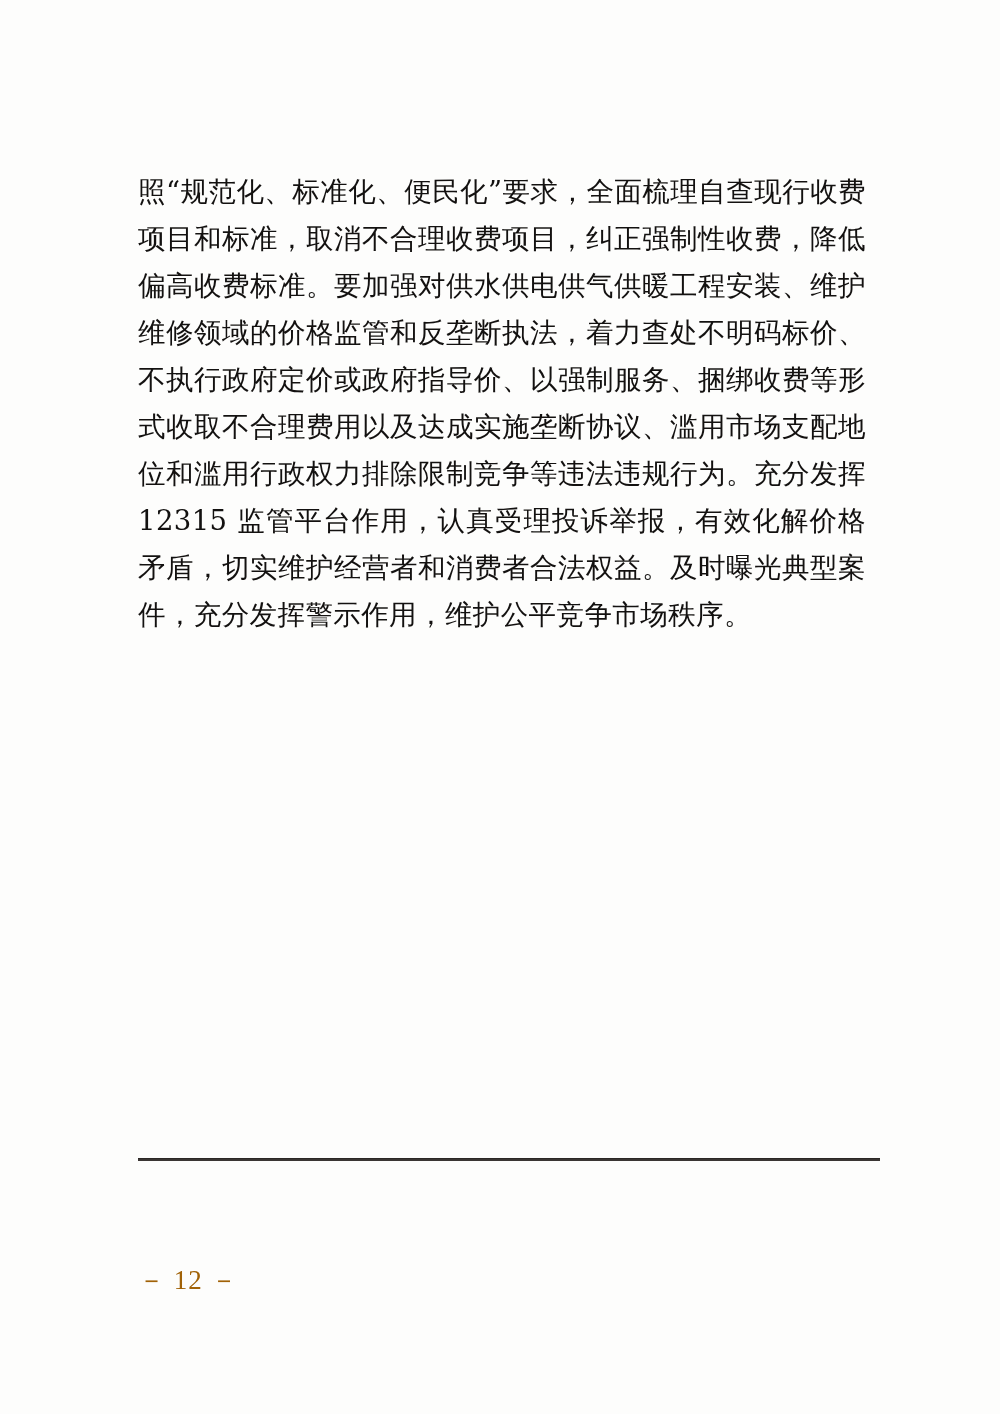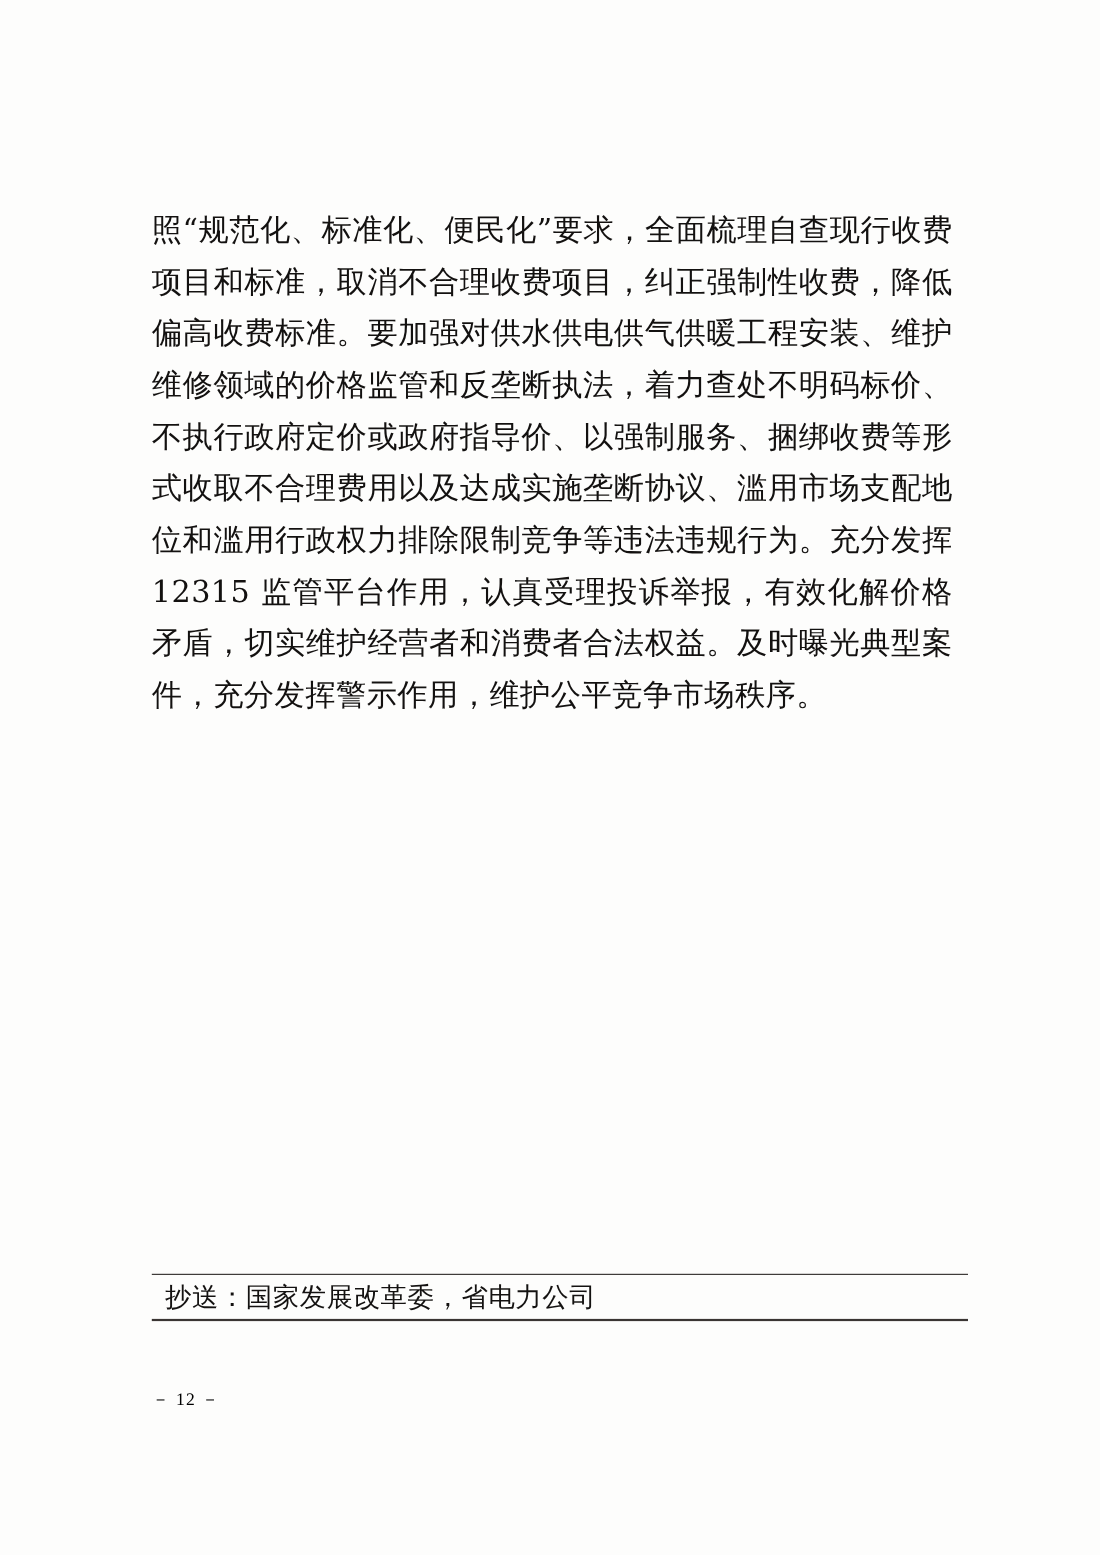--- a/index.html
+++ b/index.html
@@ -14,21 +14,20 @@
     background: #fdfdfc;
     font-family: "DejaVu Serif", "Liberation Serif", serif;
     color: #12100f;
     overflow: hidden;
   }
   .body-area {
     position: absolute;
     left: 138px;
     top: 168px;
     width: 728px;
-    margin-top: 18px;
   }
   .para {
     font-size: 27.5px;
     line-height: 47px;
     letter-spacing: 0.4px;
     text-align: justify;
     text-justify: inter-ideograph;
     margin: 0 0 0 0;
     color: #131110;
   }
@@ -71,41 +70,40 @@
     color: #141211;
   }
   .issuer-date {
     padding-right: 6px;
   }
   .page-number {
     position: absolute;
     left: 138px;
     top: 1262px;
     width: 200px;
-    font-size: 16px;
+    font-size: 27px;
     letter-spacing: 1px;
-    color: #000000;
+    color: #a16207;
     font-family: "DejaVu Serif", "Liberation Serif", serif;
   }
   .num-lat {
     font-family: "Liberation Serif", "DejaVu Serif", serif;
   }
 </style>
 </head>
 <body>
 
 <div class="page">
 
   <div class="body-area">
     <p class="para">照“规范化、标准化、便民化”要求，全面梳理自查现行收费项目和标准，取消不合理收费项目，纠正强制性收费，降低偏高收费标准。要加强对供水供电供气供暖工程安装、维护维修领域的价格监管和反垄断执法，着力查处不明码标价、不执行政府定价或政府指导价、以强制服务、捆绑收费等形式收取不合理费用以及达成实施垄断协议、滥用市场支配地位和滥用行政权力排除限制竞争等违法违规行为。充分发挥 12315 监管平台作用，认真受理投诉举报，有效化解价格矛盾，切实维护经营者和消费者合法权益。及时曝光典型案件，充分发挥警示作用，维护公平竞争市场秩序。</p>
     <div class="spacer"></div>
   </div>
 
   <div class="footer">
     <div class="rule"></div>
-    <div class="cc-line">抄送：国家发展改革委，省电力公司</div>
     <div class="rule-thin"></div>
     <div class="rule-thin"></div>
   </div>
 
   <div class="page-number num-lat">－ 12 －</div>
 
 </div>
 
 </body></html>

